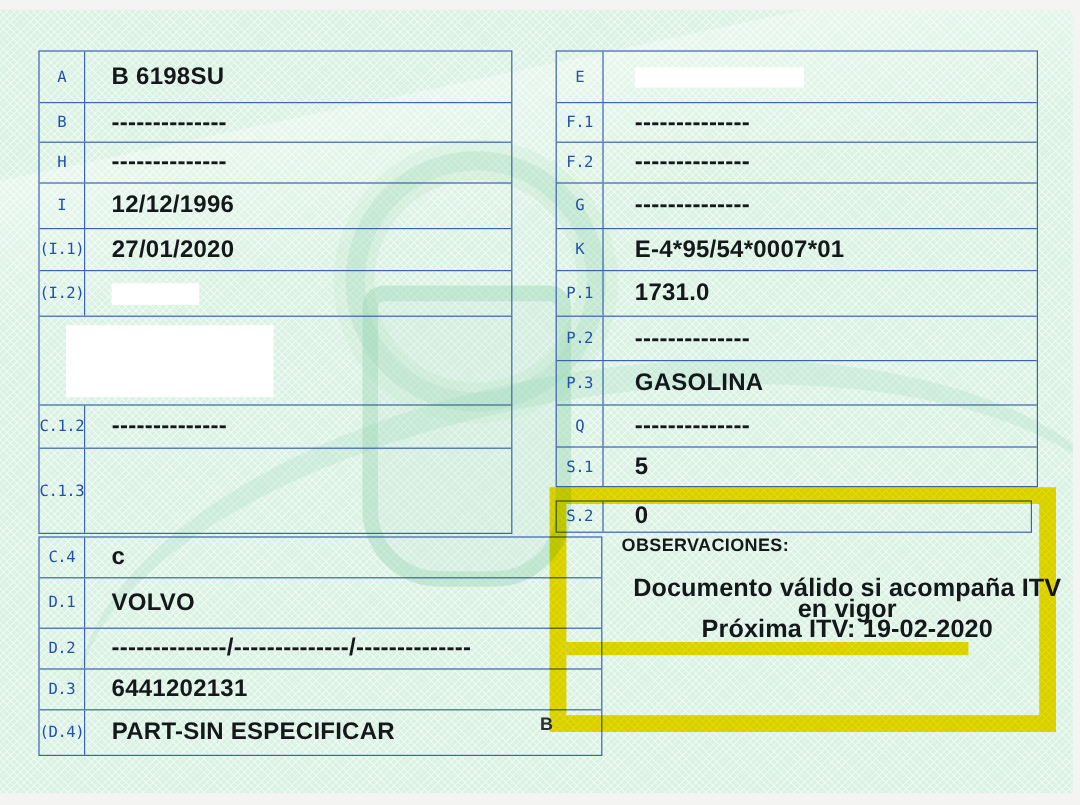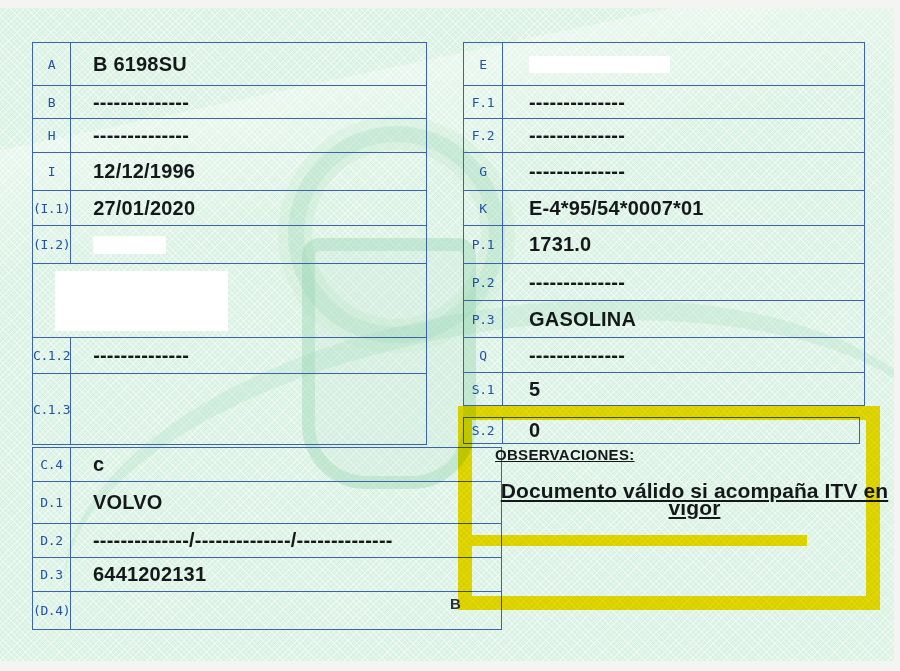--- a/index.html
+++ b/index.html
@@ -86,21 +86,21 @@
   #rt1 .trow:nth-child(4){height:38px}
   #rt1 .trow:nth-child(5){height:35px}
   #rt1 .trow:nth-child(6){height:38px}
   #rt1 .trow:nth-child(7){height:37px}
   #rt1 .trow:nth-child(8){height:37px}
   #rt1 .trow:nth-child(9){height:35px}
   #rt1 .trow:nth-child(10){height:33px}
   #rt2{left:463px;top:409px;width:397px;text-align:center;}
   #rt2 .trow:nth-child(1){height:25px}
   
-  .obs{position:absolute;left:495px;top:438px;color:#15181b;text-decoration:underline;}
+  .obs{position:absolute;left:518px;top:438px;color:#15181b;}
   .obs-title{font-size:15px;font-weight:700;letter-spacing:.3px;margin-bottom:19px;}
   .obs-line{font-size:21px;font-weight:700;line-height:17px;letter-spacing:.1px;text-align:center;}
   
   .hl-box{
     position:absolute;left:458px;top:398px;width:422px;height:204px;
     border:14px solid #fadc00;box-sizing:border-box;
     mix-blend-mode:multiply;
   }
   .hl-underline{
     position:absolute;left:472px;top:527px;width:335px;height:11px;
@@ -179,20 +179,21 @@
       <div class="trow">
         <div class="tlabel">D.2</div>
         <div class="tvalue">--------------/--------------/--------------</div>
       </div>
       <div class="trow">
         <div class="tlabel">D.3</div>
         <div class="tvalue">6441202131</div>
       </div>
       <div class="trow">
         <div class="tlabel">(D.4)</div>
+        <div class="tvalue">PART-SIN ESPECIFICAR</div>
       </div>
     </div>
   <div class="ftable rt" id="rt1">
       <div class="trow">
         <div class="tlabel">E</div>
         <div class="tvalue">
           <span class="redact" style="width: 141px; height: 17px;"></span>
         </div>
       </div>
       <div class="trow">
@@ -235,20 +236,21 @@
   <div class="ftable rt" id="rt2">
       <div class="trow">
         <div class="tlabel">S.2</div>
         <div class="tvalue">0</div>
       </div>
     </div>
 
   <div class="obs">
     <div class="obs-title">OBSERVACIONES:</div>
     <div class="obs-line">Documento válido si acompaña ITV en vigor</div>
+    <div class="obs-line">Próxima ITV: 19-02-2020</div>
   </div>
 
   <div class="hl-box"></div>
   <div class="hl-underline"></div>
   <div class="page-marker">B</div>
 </div>
 
 <div class="edge edge-top"></div>
 <div class="edge edge-bottom"></div>
 <div class="edge edge-right"></div>

